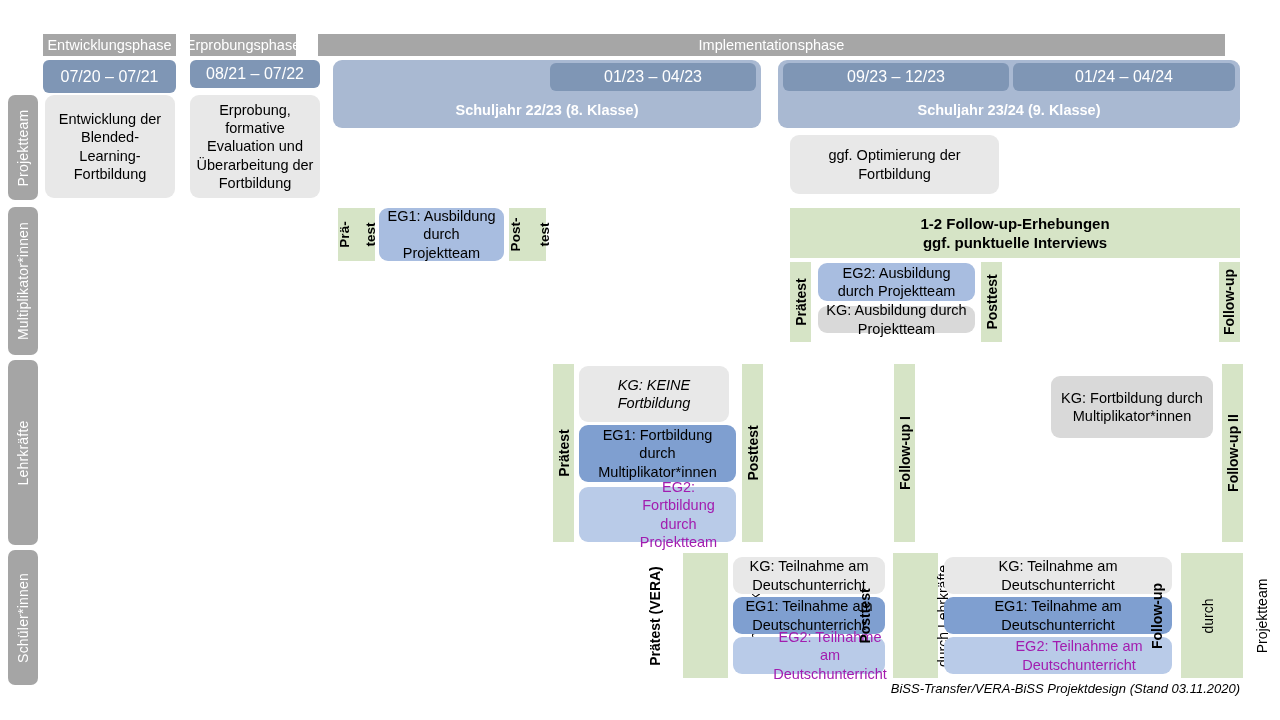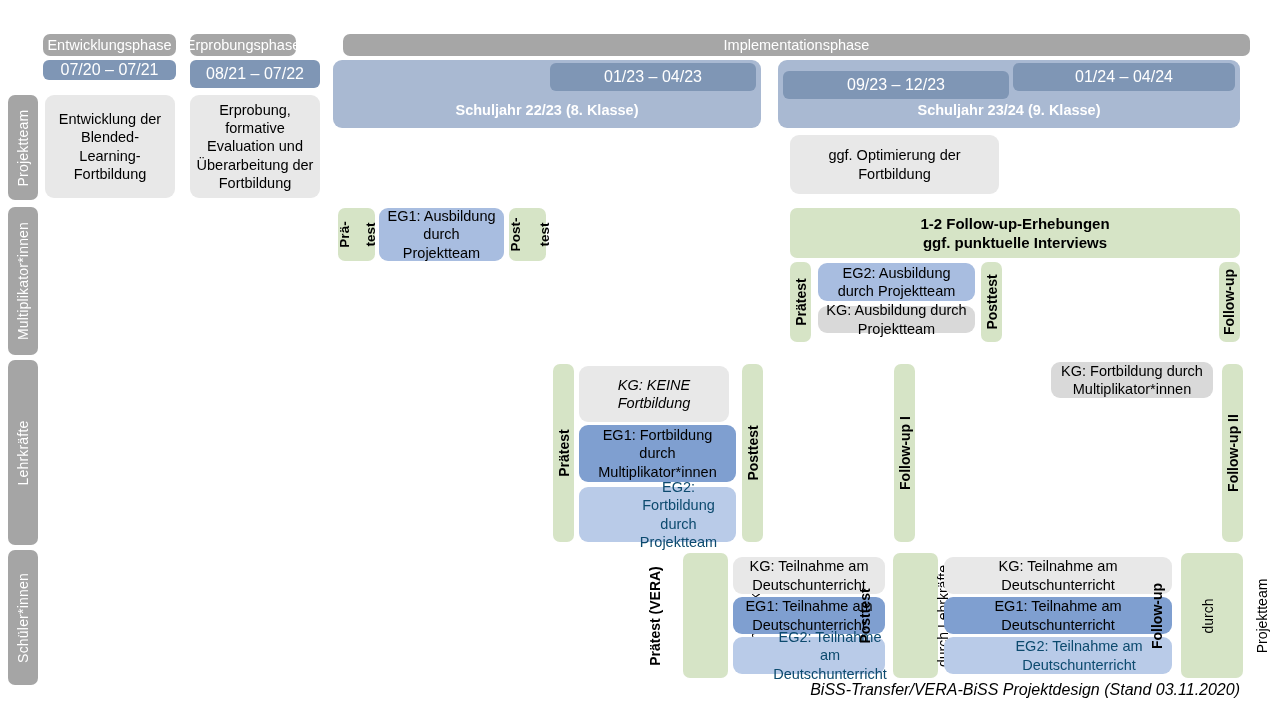--- a/index.html
+++ b/index.html
@@ -6,21 +6,21 @@
   body{
     width:1280px;height:720px;
     background:#ffffff;
     font-family:"Liberation Sans", sans-serif;
     color:#000000;
     overflow:hidden;
   }
   #stage{position:relative;width:1280px;height:720px;}
 
   
-  .abs{position:absolute;box-sizing:border-box;border-radius:7px;}
+  .abs{position:absolute;box-sizing:border-box;}
   .ctr{display:flex;align-items:center;justify-content:center;text-align:center;}
 
   
   .lane{
     background:#a5a5a5;color:#ffffff;border-radius:7px;
     font-size:14px;
   }
   .lane .vtxt{
     transform:rotate(-90deg);
     white-space:nowrap;
@@ -41,63 +41,63 @@
   .yearwrap{
     background:#a9b9d2;border-radius:9px;
   }
 
   
   .box{border-radius:9px;font-size:14.5px;line-height:1.25;padding:2px 6px;}
   .box-grey{background:#e8e8e8;color:#000;}
   .box-grey2{background:#d9d9d9;color:#000;}
   .box-blue-dark{background:#7f9fd0;color:#000;}
   .box-blue-mid{background:#a8bde0;color:#000;}
-  .box-blue-light{background:#b9cbe8;color:#0c4a6e;padding-left:48px;}
+  .box-blue-light{background:#b9cbe8;color:#a21caf;padding-left:48px;}
 
   
   .green{
     background:#d6e4c6;color:#000;
     font-size:14px;font-weight:bold;
   }
   .green .vtxt{transform:rotate(-90deg);white-space:nowrap;}
   .green-band{
     background:#d6e4c6;color:#000;
     font-size:15px;font-weight:bold;line-height:1.3;
   }
   .twocol{display:flex;flex-direction:row;align-items:center;justify-content:center;height:100%;width:100%;}
   .twocol .vtxt{transform:rotate(-90deg);white-space:nowrap;}
   .reg{font-weight:normal;}
 
   
   .splitlbl{display:flex;flex-direction:row;align-items:center;justify-content:center;height:100%;width:100%;font-size:13.5px;font-weight:bold;}
   .splitlbl span{transform:rotate(-90deg);white-space:nowrap;}
 
   .footer{
-    font-size:16px;font-style:italic;color:#000;text-align:right;
+    font-size:13px;font-style:italic;color:#000;text-align:right;
   }
 </style>
 </head>
 <body>
 
 <div id="stage">
 
   <div class="abs phasebar ctr" style="left:43px;top:34px;width:133px;height:22px;">Entwicklungsphase</div>
   <div class="abs phasebar ctr" style="left:190px;top:34px;width:106px;height:22px;">Erprobungsphase</div>
-  <div class="abs phasebar ctr" style="left:343px;top:34px;width:907px;height:22px;">Implementationsphase</div>
+  <div class="abs phasebar ctr" style="left:318px;top:34px;width:907px;height:22px;">Implementationsphase</div>
 
-  <div class="abs periodbar ctr" style="left:43px;top:60px;width:133px;height:20px;">07/20 – 07/21</div>
+  <div class="abs periodbar ctr" style="left:43px;top:60px;width:133px;height:33px;">07/20 – 07/21</div>
   <div class="abs periodbar ctr" style="left:190px;top:60px;width:130px;height:28px;">08/21 – 07/22</div>
 
   <div class="abs yearwrap" style="left:333px;top:60px;width:428px;height:68px;">
     <div class="abs periodbar ctr" style="left:217px;top:3px;width:206px;height:28px;">01/23 – 04/23</div>
     <div class="abs schoolyear ctr" style="left:0px;top:33px;width:428px;height:33px;background:transparent;">Schuljahr 22/23 (8. Klasse)</div>
   </div>
 
   <div class="abs yearwrap" style="left:778px;top:60px;width:462px;height:68px;">
-    <div class="abs periodbar ctr" style="left:5px;top:3px;width:226px;height:28px;margin-top:8px;">09/23 – 12/23</div>
+    <div class="abs periodbar ctr" style="left:5px;top:3px;width:226px;height:28px;">09/23 – 12/23</div>
     <div class="abs periodbar ctr" style="left:235px;top:3px;width:222px;height:28px;">01/24 – 04/24</div>
     <div class="abs schoolyear ctr" style="left:0px;top:33px;width:462px;height:33px;background:transparent;">Schuljahr 23/24 (9. Klasse)</div>
   </div>
 
   <div class="abs lane ctr" style="left:8px;top:95px;width:30px;height:105px;">
     <span class="vtxt">Projektteam</span>
   </div>
   <div class="abs lane ctr" style="left:8px;top:207px;width:30px;height:148px;">
     <span class="vtxt">Multiplikator*innen</span>
   </div>
@@ -149,21 +149,21 @@
   <div class="abs box box-grey ctr" style="left:579px;top:366px;width:150px;height:56px;font-style:italic;">KG:  KEINE Fortbildung</div>
   <div class="abs box box-blue-dark ctr" style="left:579px;top:425px;width:157px;height:57px;">EG1: Fortbildung durch Multiplikator*innen</div>
   <div class="abs box box-blue-light ctr" style="left:579px;top:487px;width:157px;height:55px;">EG2: Fortbildung durch Projektteam</div>
   <div class="abs green ctr" style="left:742px;top:364px;width:21px;height:178px;">
     <span class="vtxt">Posttest</span>
   </div>
 
   <div class="abs green ctr" style="left:894px;top:364px;width:21px;height:178px;">
     <span class="vtxt">Follow-up I</span>
   </div>
-  <div class="abs box box-grey2 ctr" style="left:1051px;top:362px;width:162px;height:36px;">KG: Fortbildung durch Multiplikator*innen</div>
+  <div class="abs box box-grey2 ctr" style="left:1051px;top:376px;width:162px;height:62px;">KG: Fortbildung durch Multiplikator*innen</div>
   <div class="abs green ctr" style="left:1222px;top:364px;width:21px;height:178px;">
     <span class="vtxt">Follow-up II</span>
   </div>
 
   <div class="abs green" style="left:683px;top:553px;width:45px;height:125px;">
     <div class="twocol">
       <span class="vtxt">Prätest (VERA)</span>
       <span class="vtxt reg">durch Lehrkräfte</span>
     </div>
   </div>

